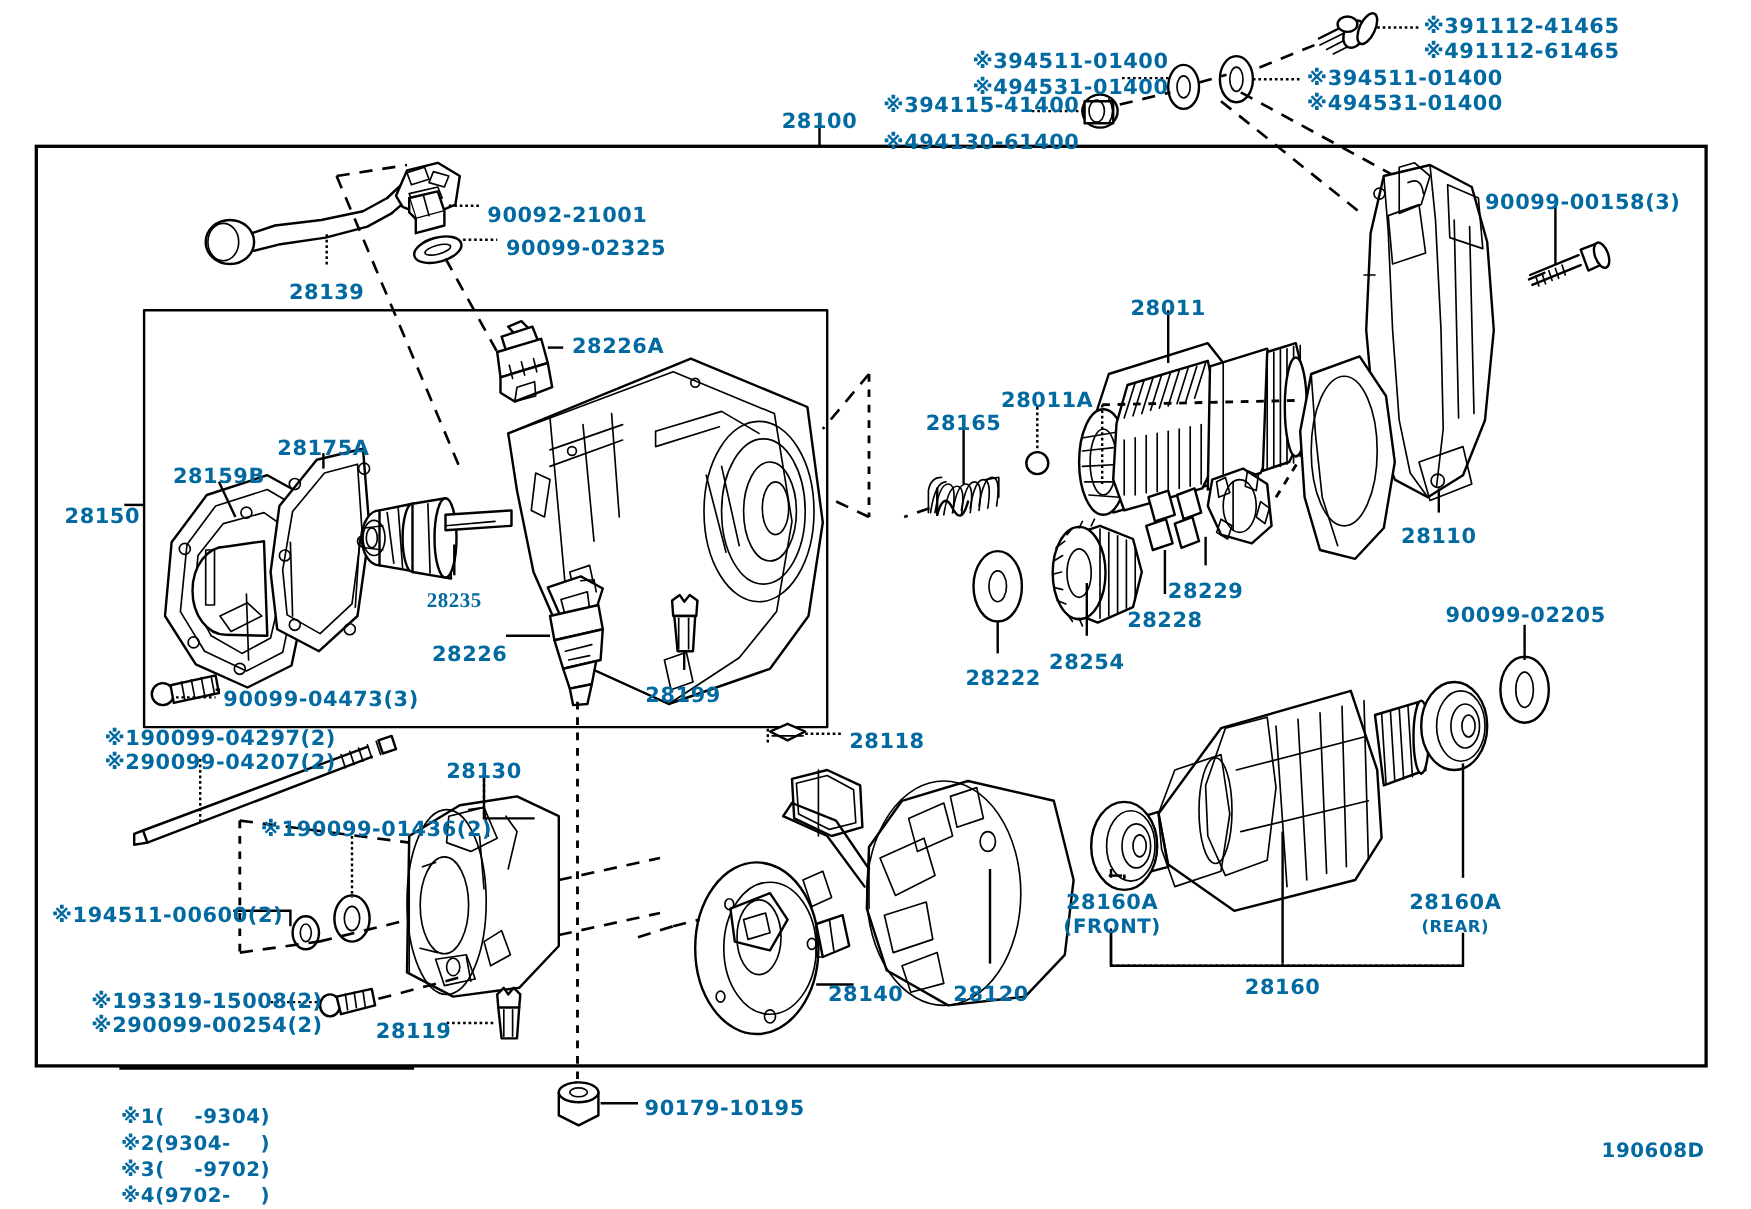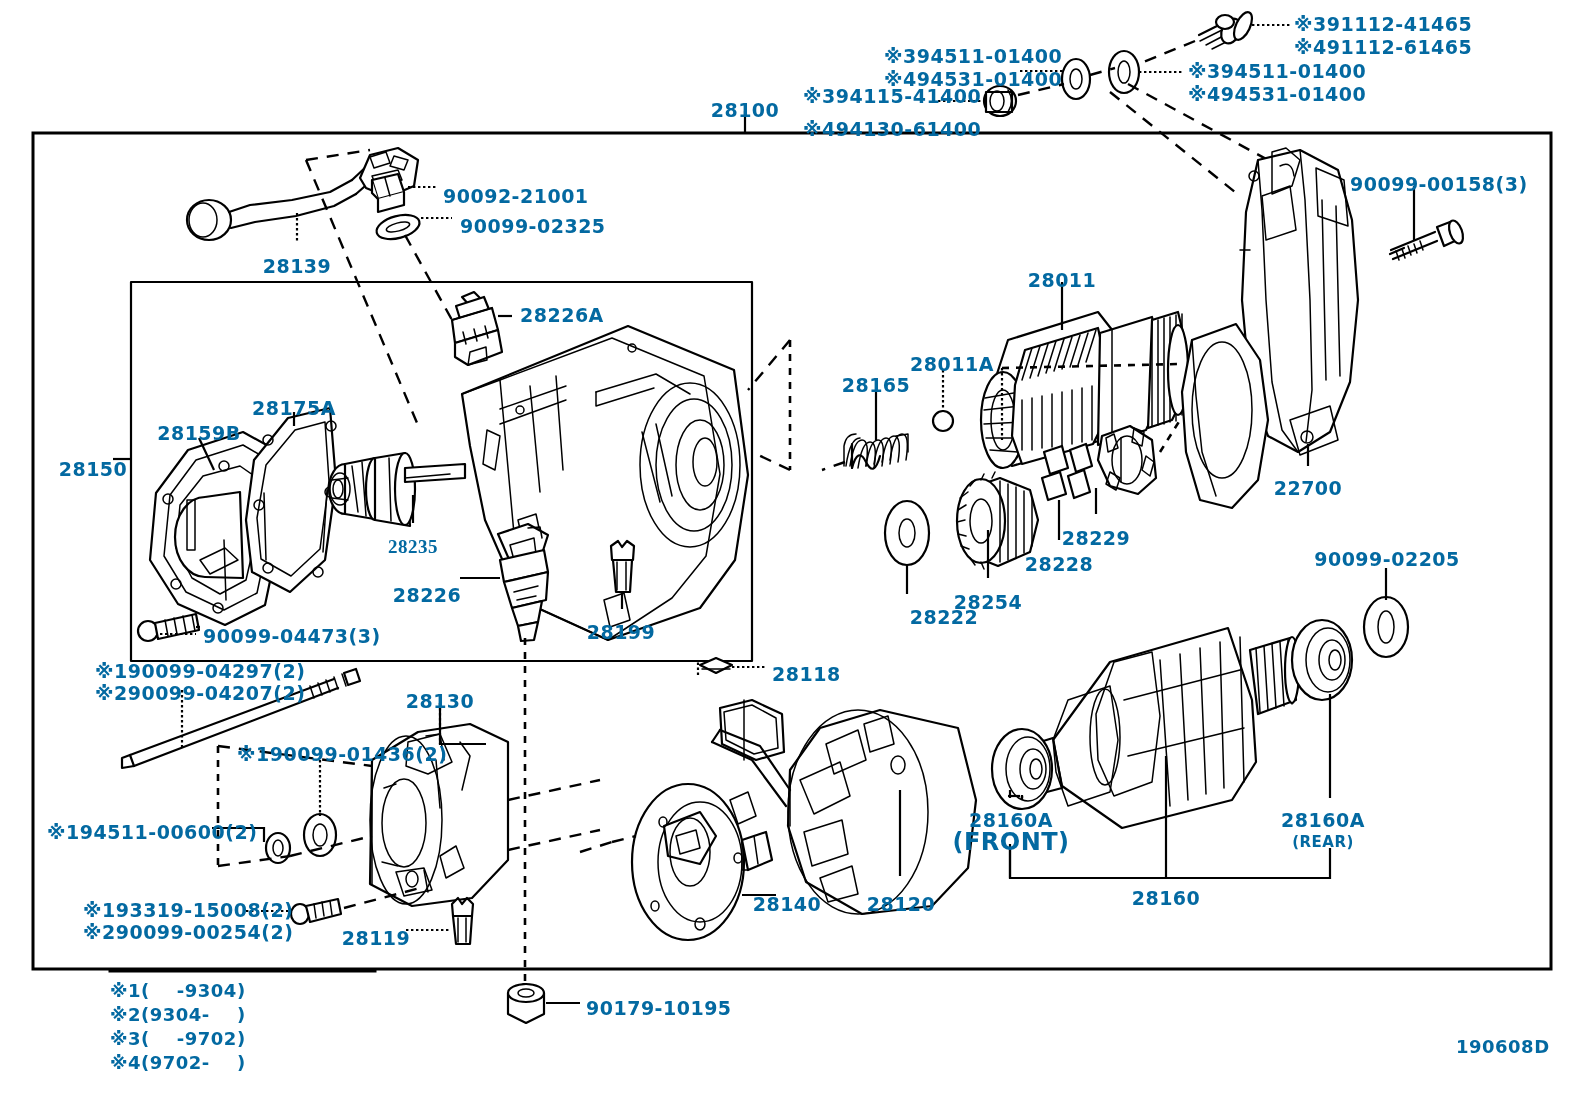--- a/index.html
+++ b/index.html
@@ -14,21 +14,21 @@
     position:absolute;
     font-family:"DejaVu Sans","Liberation Sans",sans-serif;
     font-weight:bold;
     font-size:19px;
     letter-spacing:0.5px;
     white-space:pre;
     color:#0369a1;
     line-height:21px;
   }
   .lbl.code{font-size:17px;letter-spacing:0.5px;}
-  .lbl.note{font-size:18px;letter-spacing:0.5px;line-height:24px;}
+  .lbl.note{font-size:18px;letter-spacing:0.5px;line-height:24px;margin-top:25px;}
   .ctr{text-align:center;transform:translateX(-50%);}
 </style>
 </head>
 <body>
 
 <div id="stage">
 
 <svg id="art" viewBox="0 0 1592 1099">
   <defs>
     <style>
@@ -624,46 +624,46 @@
       <div class="lbl" style="left: 1188px; top: 61px;">※394511-01400</div>
       <div class="lbl" style="left: 1188px; top: 84px;">※494531-01400</div>
       <div class="lbl" style="left: 443px; top: 186px;">90092-21001</div>
       <div class="lbl" style="left: 460px; top: 216px;">90099-02325</div>
       <div class="lbl ctr" style="left: 297px; top: 256px; text-align: right;">28139</div>
       <div class="lbl" style="left: 520px; top: 305px;">28226A</div>
       <div class="lbl" style="left: 1350px; top: 174px;">90099-00158(3)</div>
       <div class="lbl ctr" style="left: 1062px; top: 270px;">28011</div>
       <div class="lbl ctr" style="left: 952px; top: 354px;">28011A</div>
       <div class="lbl ctr" style="left: 876px; top: 375px;">28165</div>
-      <div class="lbl ctr" style="left: 1308px; top: 478px;">22700</div>
+      <div class="lbl ctr" style="left: 1308px; top: 478px;">28110</div>
       <div class="lbl ctr" style="left: 294px; top: 398px;">28175A</div>
       <div class="lbl ctr" style="left: 199px; top: 423px;">28159B</div>
       <div class="lbl ctr" style="left: 93px; top: 459px;">28150</div>
       <div class="lbl ctr" style="left: 413px; top: 536px; font-family: Liberation Serif, serif;">28235</div>
       <div class="lbl ctr" style="left: 427px; top: 585px;">28226</div>
       <div class="lbl ctr" style="left: 621px; top: 622px;">28199</div>
       <div class="lbl" style="left: 203px; top: 626px;">90099-04473(3)</div>
       <div class="lbl" style="left: 772px; top: 664px;">28118</div>
-      <div class="lbl ctr" style="left: 944px; top: 607px;">28222</div>
+      <div class="lbl ctr" style="left: 912px; top: 607px;">28222</div>
       <div class="lbl ctr" style="left: 988px; top: 592px;">28254</div>
       <div class="lbl ctr" style="left: 1059px; top: 554px;">28228</div>
       <div class="lbl ctr" style="left: 1096px; top: 528px;">28229</div>
       <div class="lbl ctr" style="left: 1387px; top: 549px;">90099-02205</div>
       <div class="lbl" style="left: 95px; top: 661px;">※190099-04297(2)</div>
       <div class="lbl" style="left: 95px; top: 683px;">※290099-04207(2)</div>
       <div class="lbl ctr" style="left: 440px; top: 691px;">28130</div>
       <div class="lbl" style="left: 237px; top: 744px;">※190099-01436(2)</div>
       <div class="lbl" style="left: 47px; top: 822px;">※194511-00600(2)</div>
       <div class="lbl" style="left: 83px; top: 900px;">※193319-15008(2)</div>
       <div class="lbl" style="left: 83px; top: 922px;">※290099-00254(2)</div>
       <div class="lbl ctr" style="left: 376px; top: 928px;">28119</div>
       <div class="lbl ctr" style="left: 787px; top: 894px;">28140</div>
       <div class="lbl ctr" style="left: 901px; top: 894px;">28120</div>
       <div class="lbl ctr" style="left: 1011px; top: 810px;">28160A</div>
-      <div class="lbl ctr" style="left: 1011px; top: 832px; font-size: 24px;">(FRONT)</div>
+      <div class="lbl ctr" style="left: 1011px; top: 832px; font-size: 18px;">(FRONT)</div>
       <div class="lbl ctr" style="left: 1323px; top: 810px;">28160A</div>
       <div class="lbl ctr" style="left: 1323px; top: 832px; font-size: 15px;">(REAR)</div>
       <div class="lbl ctr" style="left: 1166px; top: 888px;">28160</div>
       <div class="lbl" style="left: 586px; top: 998px;">90179-10195</div>
     </div>
 
 <div class="lbl note" style="left:110px;top:979px;">※1(    -9304)</div>
 <div class="lbl note" style="left:110px;top:1003px;">※2(9304-    )</div>
 <div class="lbl note" style="left:110px;top:1027px;">※3(    -9702)</div>
 <div class="lbl note" style="left:110px;top:1051px;">※4(9702-    )</div>

